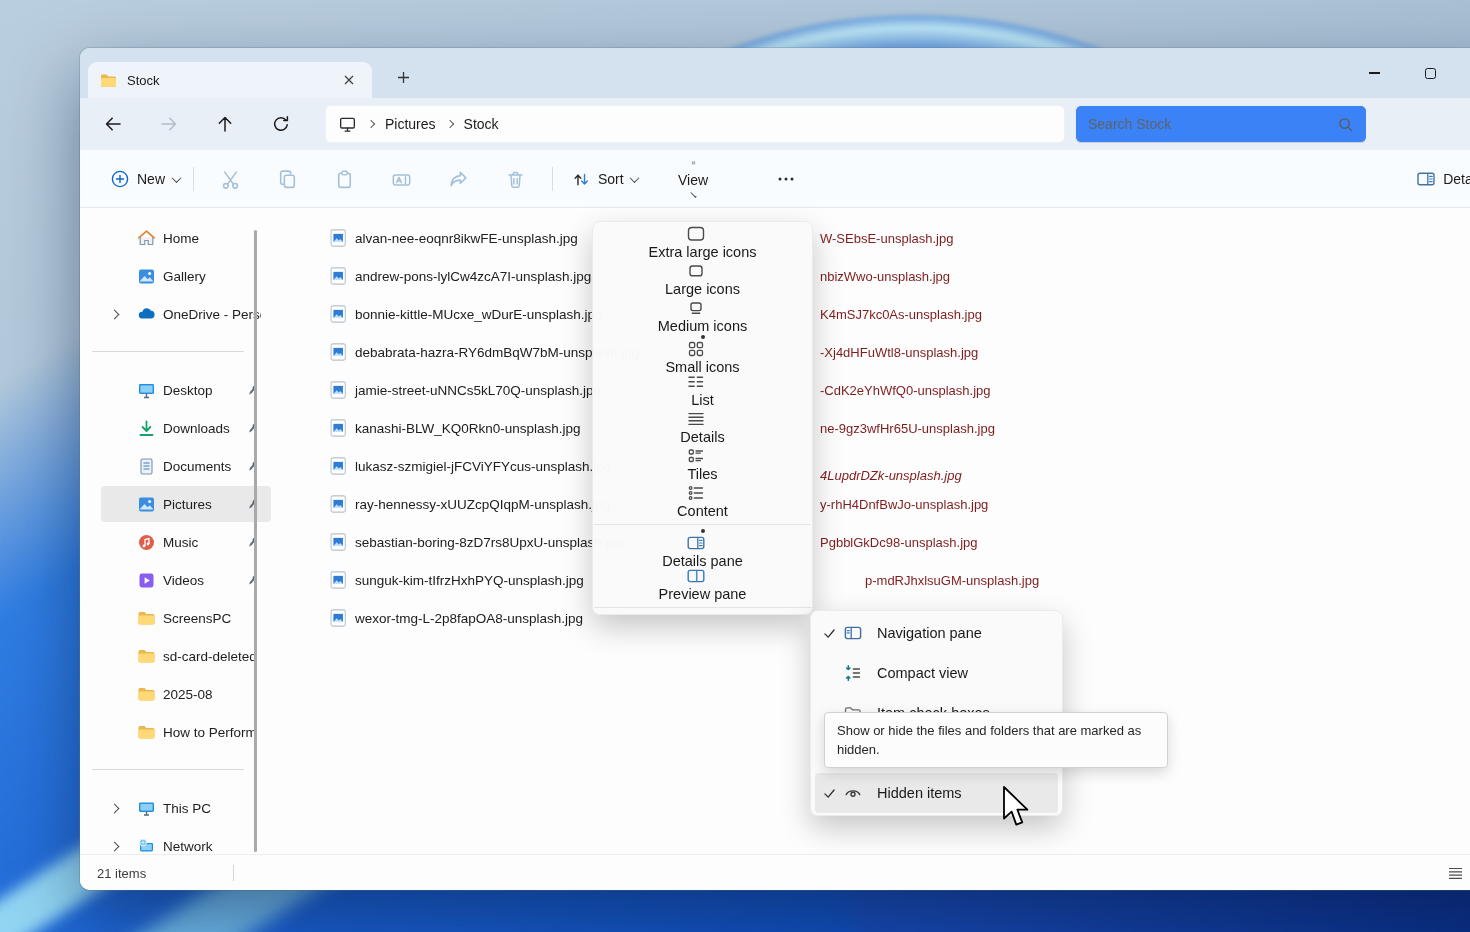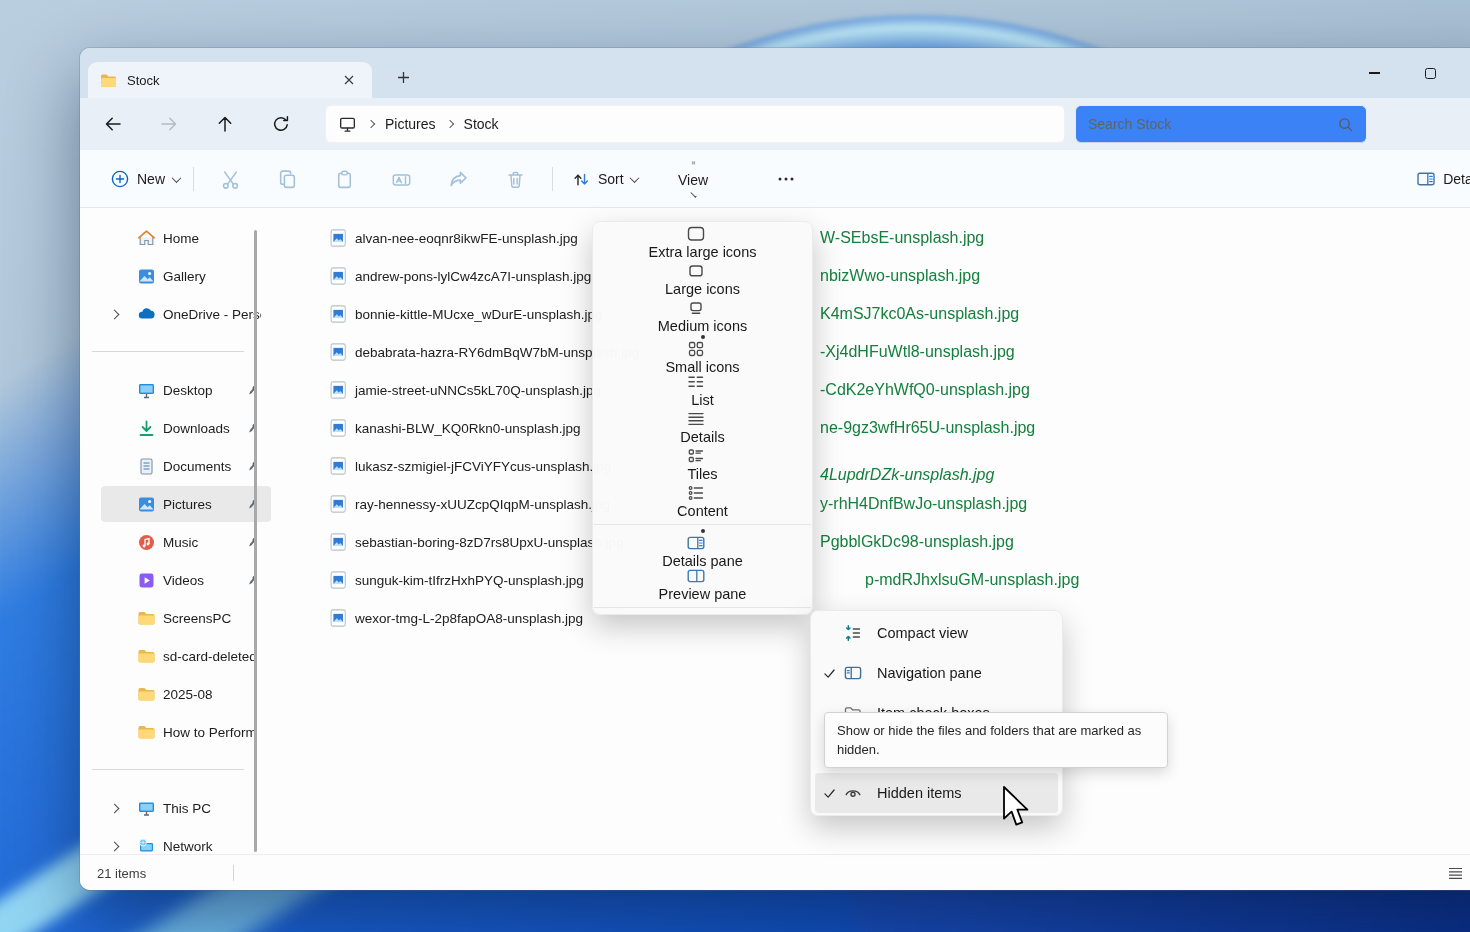--- a/index.html
+++ b/index.html
@@ -84,21 +84,21 @@
     max-width:98px; white-space:nowrap; overflow:hidden; }
   .sb-pin { position:absolute; left:144px; width:15px; height:15px; }
   .sbsep { position:absolute; left:12px; width:152px; height:1px; background:#d8d8d8; }
   .sb-scroll { position:absolute; left:174px; top:22px; width:3px; height:622px;
     background:#a9a9a9; border-radius:2px; }
 
   
   .frow { position:absolute; left:250px; height:38px; display:flex; align-items:center;
     gap:8px; font-size:13.5px; color:#202020; white-space:nowrap; }
   .ffrag { position:absolute; left:740px; height:38px; display:flex; align-items:center;
-    font-size:16px; color:#15803d; white-space:nowrap; }
+    font-size:13px; color:#7f1d1d; white-space:nowrap; }
 
   .statusb { position:absolute; left:0; bottom:0; right:0; height:36px; background:#fdfdfe;
     border-top:1px solid #ededf0; }
   .scount { position:absolute; left:17px; top:0; height:36px; display:flex; align-items:center;
     font-size:13px; color:#3c3c3c; }
   .sdiv { position:absolute; left:153px; top:10px; width:1px; height:16px; background:#d5d5d5; }
   .sicons { position:absolute; right:14px; top:0; height:36px; display:flex; align-items:center; gap:12px; }
   .sico { width:26px; height:26px; display:flex; align-items:center; justify-content:center; border-radius:4px; }
 
   
@@ -721,48 +721,48 @@
             <path d="M10.8 4.4v11.2" stroke="#3c78b8" stroke-width="1.3"></path>
           </svg>
         </span>
       <span class="m-lb">Preview pane</span>
     </div>
     <div class="msep"></div>
   </div>
 
   <div class="menu" id="showmenu">
     <div class="srow">
+      <span class="s-chk">
+          <svg width="15" height="15" viewBox="0 0 18 18">
+            <path d="M3.5 9.5 7.4 13.4 14.5 4.8" stroke="#2b2b2b" stroke-width="1.5" fill="none" stroke-linecap="round" stroke-linejoin="round"></path>
+          </svg>
+        </span>
+      <span class="s-ic">
+          <svg width="20" height="20" viewBox="0 0 20 20">
+            <rect x="2.4" y="4.4" width="15.2" height="11.2" rx="2" stroke="#3c6e9f" stroke-width="1.4" fill="none"></rect>
+            <path d="M8.2 4.4v11.2" stroke="#3c6e9f" stroke-width="1.3"></path>
+            <path d="M4.3 7.6h2M4.3 9.9h2" stroke="#2f7fd6" stroke-width="1.2" stroke-linecap="round"></path>
+          </svg>
+        </span>
+      <span class="s-lb">Navigation pane</span>
+    </div>
+    <div class="srow">
       <span class="s-chk"></span>
       <span class="s-ic">
           <svg width="20" height="20" viewBox="0 0 20 20">
             <g stroke="#0e7a8a" stroke-width="1.4" fill="none" stroke-linecap="round" stroke-linejoin="round">
               <path d="M5.3 2.6v4M3.6 4.9l1.7 1.7 1.7-1.7"></path>
               <path d="M5.3 17.4v-4M3.6 15.1l1.7-1.7 1.7 1.7"></path>
             </g>
             <path d="M10.3 6h6.2M10.3 10h6.2M10.3 14h6.2" stroke="#4a4a4a" stroke-width="1.3" stroke-linecap="round"></path>
           </svg>
         </span>
       <span class="s-lb">Compact view</span>
     </div>
     <div class="srow">
-      <span class="s-chk">
-          <svg width="15" height="15" viewBox="0 0 18 18">
-            <path d="M3.5 9.5 7.4 13.4 14.5 4.8" stroke="#2b2b2b" stroke-width="1.5" fill="none" stroke-linecap="round" stroke-linejoin="round"></path>
-          </svg>
-        </span>
-      <span class="s-ic">
-          <svg width="20" height="20" viewBox="0 0 20 20">
-            <rect x="2.4" y="4.4" width="15.2" height="11.2" rx="2" stroke="#3c6e9f" stroke-width="1.4" fill="none"></rect>
-            <path d="M8.2 4.4v11.2" stroke="#3c6e9f" stroke-width="1.3"></path>
-            <path d="M4.3 7.6h2M4.3 9.9h2" stroke="#2f7fd6" stroke-width="1.2" stroke-linecap="round"></path>
-          </svg>
-        </span>
-      <span class="s-lb">Navigation pane</span>
-    </div>
-    <div class="srow">
       <span class="s-chk"></span>
       <span class="s-ic">
           <svg width="20" height="20" viewBox="0 0 20 20">
             <path d="M2.5 14.5v-8c0-.9.7-1.6 1.6-1.6h3.6l1.8 1.9h6c.9 0 1.6.7 1.6 1.6v6.1c0 .9-.7 1.6-1.6 1.6H4.1c-.9 0-1.6-.7-1.6-1.6Z" stroke="#6e6e6e" stroke-width="1.3" fill="none"></path>
           </svg>
         </span>
       <span class="s-lb">Item check boxes</span>
     </div>
     <div class="srow"></div>
     <div class="srow hl">

